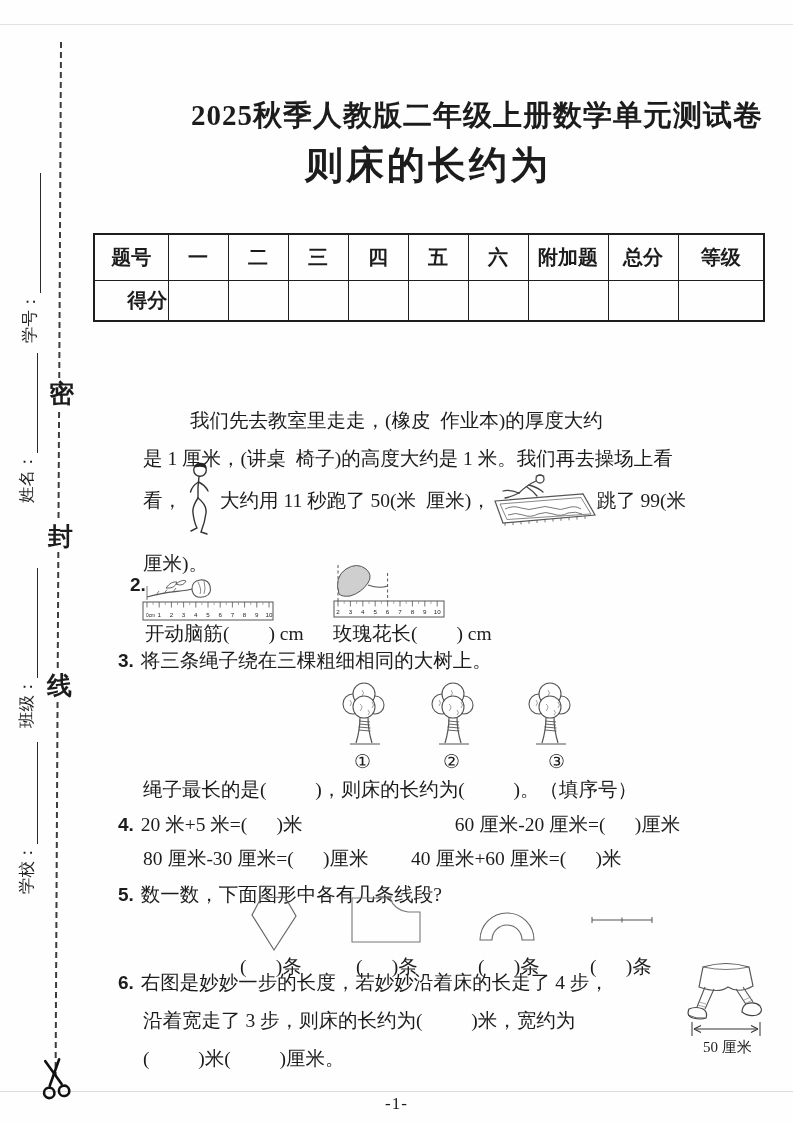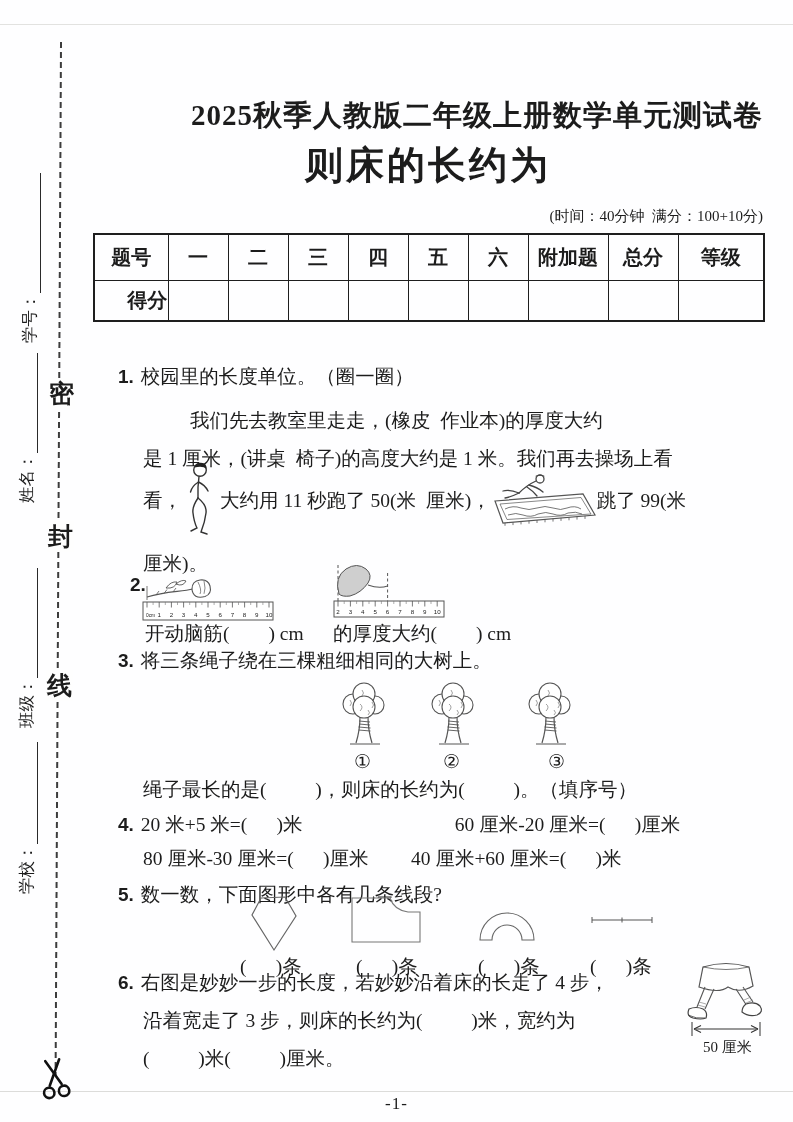--- a/index.html
+++ b/index.html
@@ -64,21 +64,20 @@
     <g stroke="#111" stroke-width="2.6" fill="none" stroke-linecap="round">
       <path d="M8,2 L21,27"></path>
         <path d="M22,2 L9,27"></path>
       <circle cx="7.5" cy="34" r="5.2"></circle>
         <circle cx="22.5" cy="34" r="5.2"></circle>
     </g>
   </svg>
 
   <div class="abs" id="series-title">2025秋季人教版二年级上册数学单元测试卷</div>
   <div class="abs" id="paper-title">则床的长约为</div>
-  <div class="abs" id="meta-line">(时间：40分钟  满分：100+10分)</div>
 
   <table id="score-table">
     <colgroup>
       <col style="width:74px">
         <col style="width:60px">
         <col style="width:60px">
         <col style="width:60px">
       <col style="width:60px">
         <col style="width:60px">
         <col style="width:60px">
@@ -108,21 +107,20 @@
       <td></td>
           <td></td>
       <td></td>
           <td></td>
       <td></td>
     </tr>
   </tbody>
     </table>
 
 
-  <div class="txt" style="left:118px;top:364px"><span class="qnum">1.</span><span>校园里的长度单位。（圈一圈）</span></div>
   <div class="txt" style="left:190px;top:408px">我们先去教室里走走，(橡皮  作业本)的厚度大约</div>
   <div class="txt" style="left:143px;top:446px">是 1 厘米，(讲桌  椅子)的高度大约是 1 米。我们再去操场上看</div>
 
   <div class="flexline" style="left:143px;top:460px;height:80px">
     <span>看，</span>
     <svg width="38" height="78" viewBox="0 0 38 78">
       <g stroke="#333" fill="none" stroke-width="1.4" stroke-linecap="round">
         <circle cx="18" cy="9" r="6.3" fill="#fff"></circle>
         <path d="M12.5,6.5 Q13,1.5 19,1.8 Q25,2 24.5,8 Q21,4.5 12.5,6.5 Z" fill="#222" stroke="none"></path>
         <path d="M17,15.5 Q15.5,26 16,37"></path>
@@ -224,21 +222,21 @@
       <line x1="79.4" x2="79.4" y1="40" y2="45.5" stroke="#555" stroke-width="0.8"></line>
       <line x1="85.60000000000001" x2="85.60000000000001" y1="40" y2="43" stroke="#777" stroke-width="0.6"></line>
       <text x="79.4" y="53" text-anchor="middle" font-size="6.2">8</text>
       <line x1="91.8" x2="91.8" y1="40" y2="45.5" stroke="#555" stroke-width="0.8"></line>
       <line x1="98" x2="98" y1="40" y2="43" stroke="#777" stroke-width="0.6"></line>
       <text x="91.8" y="53" text-anchor="middle" font-size="6.2">9</text>
       <line x1="104.2" x2="104.2" y1="40" y2="45.5" stroke="#555" stroke-width="0.8"></line>
       <text x="104.2" y="53" text-anchor="middle" font-size="6.2">10</text>
     </svg>
   <div class="txt" style="left:145px;top:621px">开动脑筋(        ) cm</div>
-  <div class="txt" style="left:333px;top:621px">的厚度大约(        ) cm</div>
+  <div class="txt" style="left:333px;top:621px">玫瑰花长(        ) cm</div>
 
   <div class="txt" style="left:118px;top:648px"><span class="qnum">3.</span><span>将三条绳子绕在三棵粗细相同的大树上。</span></div>
 
   <svg class="abs" style="left:338px;top:680px" width="52" height="68" viewBox="0 0 52 68">
     <g fill="#fff" stroke="#555" stroke-width="1.1">
       <circle cx="15" cy="24" r="10"></circle>
         <circle cx="37" cy="25" r="9"></circle>
         <circle cx="26" cy="14" r="11"></circle>
         <circle cx="26" cy="27" r="11"></circle>
     </g>

